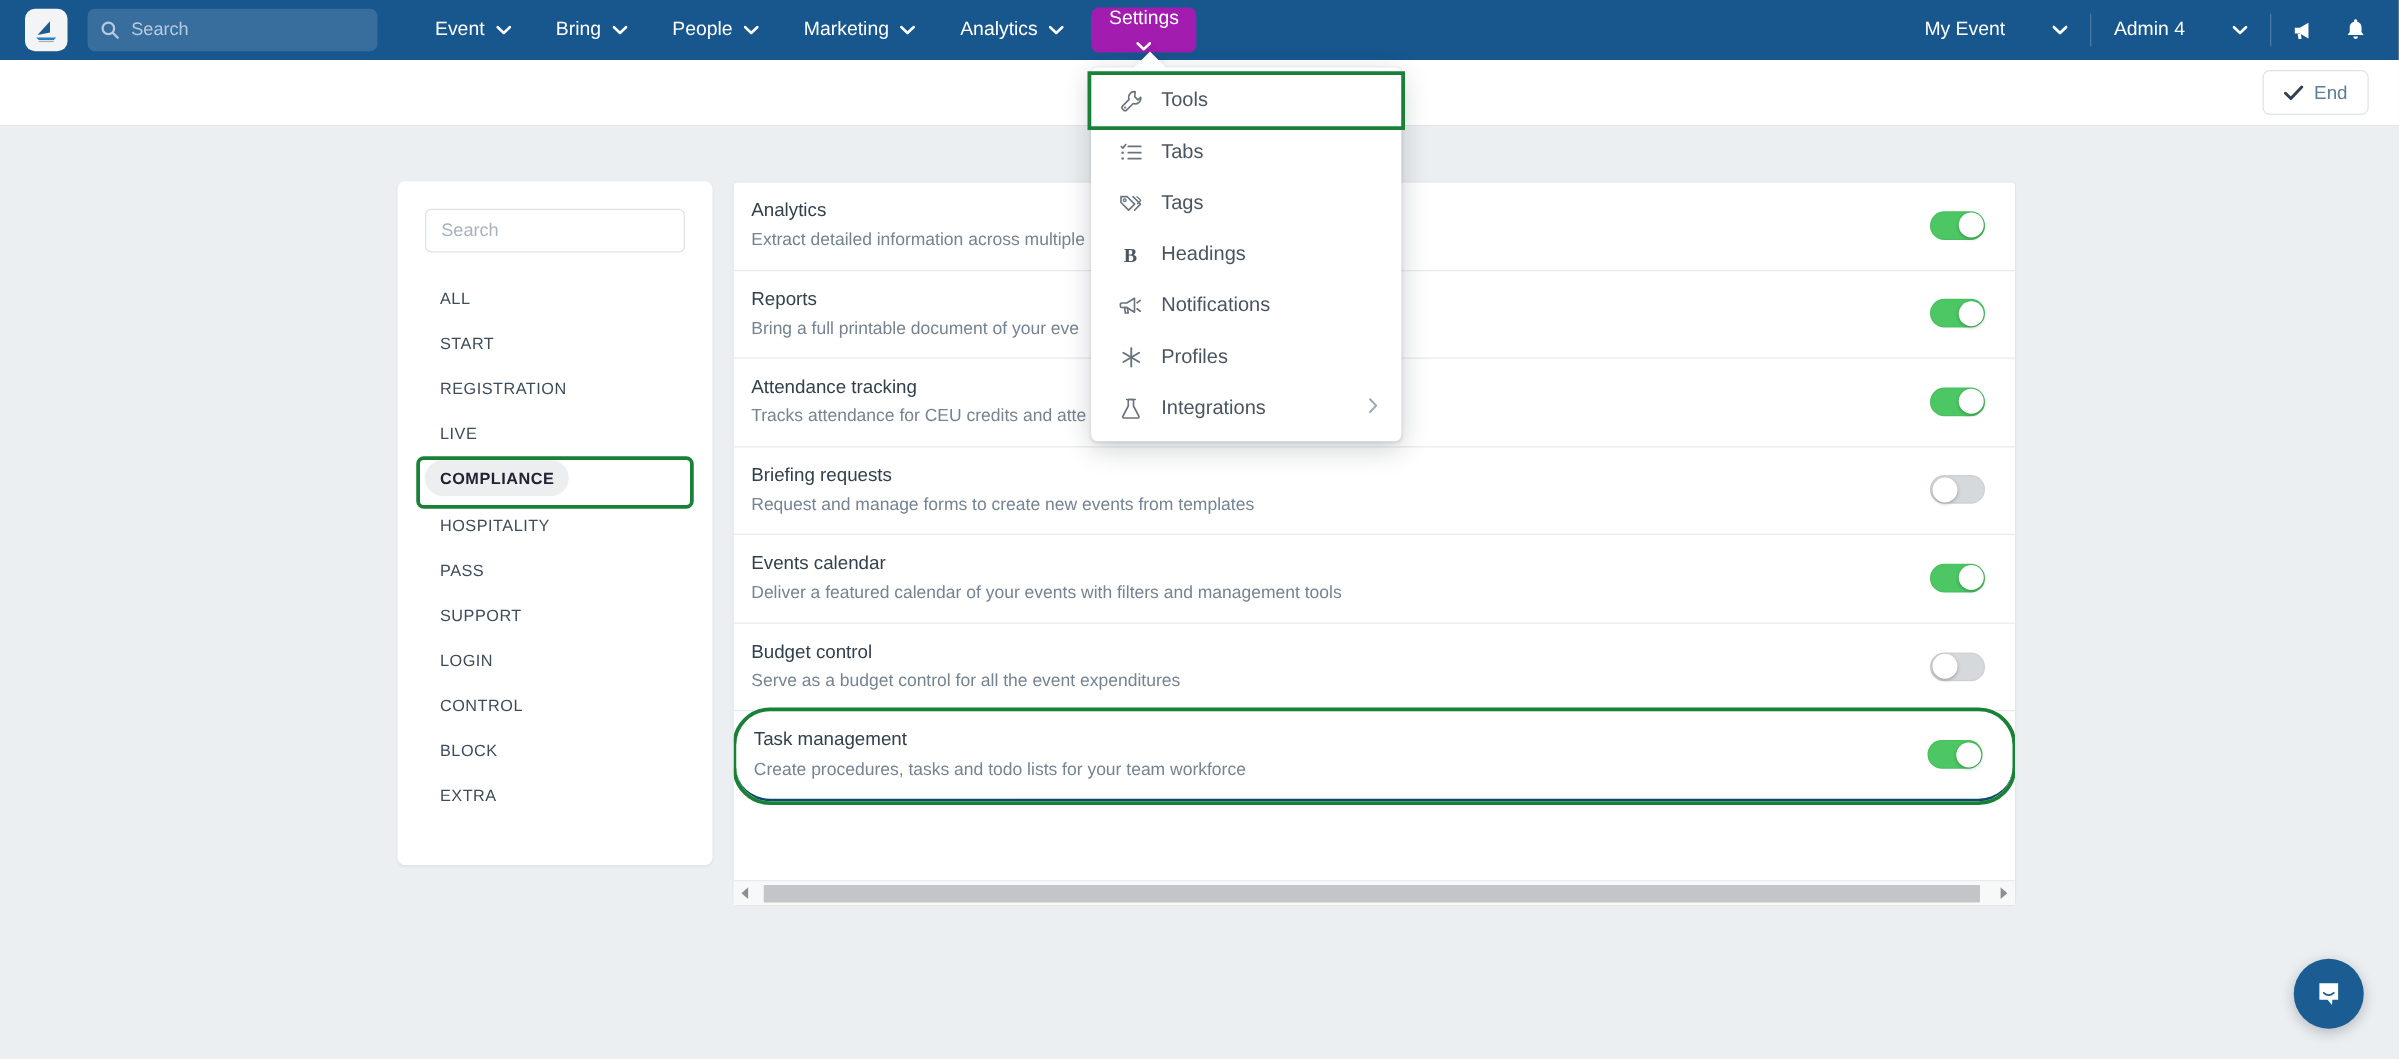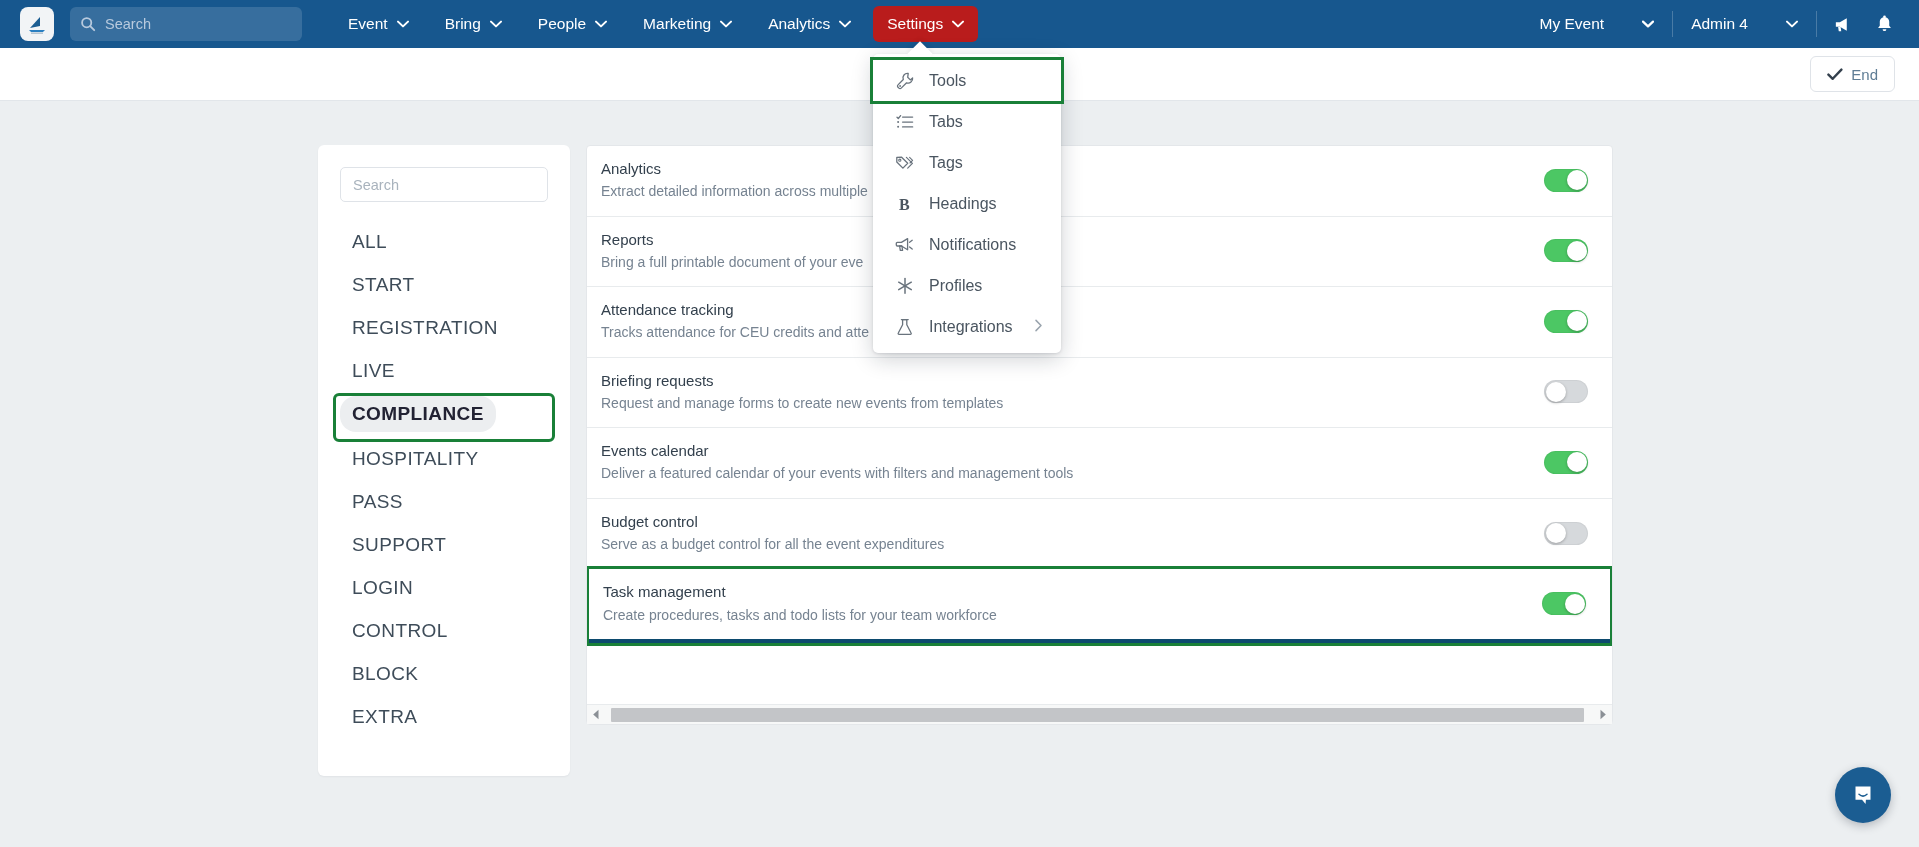--- a/index.html
+++ b/index.html
@@ -46,21 +46,21 @@
 
   .nav-items { display: flex; align-items: center; margin-left: 32px; height: 48px; }
   .nav-item {
     display: flex; align-items: center; gap: 9px;
     height: 36px; padding: 0 14px;
     color: #ffffff; font-size: 15.5px;
     border-radius: 6px; cursor: pointer;
     margin-right: 8px;
     white-space: nowrap;
   }
-  .nav-item.active { background: #b91c1c; }
+  .nav-item.active { background: #a21caf; flex-direction: column; }
 
   .nav-right {
     margin-left: auto; display: flex; align-items: center;
     height: 48px; padding-right: 14px;
   }
   .nav-right .nav-item { margin-right: 0; gap: 38px; }
   .nav-divider { width: 1px; height: 26px; background: rgba(255,255,255,.22); margin: 0 4px; }
   .icon-btn {
     width: 42px; height: 48px;
     display: flex; align-items: center; justify-content: center;
@@ -110,21 +110,21 @@
   .side-search {
     width: 100%; height: 35px;
     border: 1px solid #dfe3e8; border-radius: 5px;
     padding: 0 12px; outline: none;
     font-size: 14.5px; color: #333;
     font-family: "Liberation Sans", sans-serif;
   }
   .side-search::placeholder { color: #a9b3bd; }
   .side-list { margin-top: 22px; }
   .side-item {
-    font-size: 19px; letter-spacing: .4px;
+    font-size: 13px; letter-spacing: .4px;
     color: #3e4c59;
     padding: 7px 12px;
     margin-bottom: 7px;
     border-radius: 16px;
     display: inline-block;
     cursor: pointer;
   }
   .side-item-wrap { display: block; }
   .side-item.selected { background: #eceef0; color: #223; font-weight: bold; }
   .side-item-wrap.highlighted {
@@ -144,21 +144,21 @@
     height: 580px;
     position: relative;
   }
   .list-scroll { flex: 1 1 auto; overflow: hidden; }
   .list-row {
     display: flex; align-items: center;
     padding: 13px 24px 14px 14px;
     border-bottom: 1px solid #e8ebed;
     min-height: 64px;
   }
-  .list-row:last-of-type { border-bottom: 4px solid #0c4a6e; }
+  .list-row:last-of-type { border-bottom: 2px solid #0c4a6e; border-radius: 27px; }
   .row-texts { flex: 1 1 auto; min-width: 0; }
   .row-title { font-size: 15px; color: #33404d; line-height: 1.35; }
   .row-desc { font-size: 14px; color: #768391; line-height: 1.45; margin-top: 2px; }
   .row-highlight {
     outline: 3px solid #198038;
     margin: 0 2px;
     border-bottom-color: transparent;
     position: relative; z-index: 5;
   }
 
@@ -200,21 +200,21 @@
     position: absolute; left: 8px; top: 1px;
     width: 98%; height: 14px;
     background: #c3c5c8; border-radius: 1px;
     cursor: pointer;
   }
 
   
   .dropdown {
     position: absolute;
     left: 873px; top: 54px;
-    width: 188px;
+    width: 248px;
     background: #ffffff;
     border-radius: 5px;
     box-shadow: 0 6px 22px rgba(16,24,40,.20), 0 1px 3px rgba(16,24,40,.12);
     z-index: 60;
     padding: 6px 0;
   }
   .dd-caret {
     position: absolute; top: -9px; left: 38px;
     width: 18px; height: 18px;
     background: #fff;

